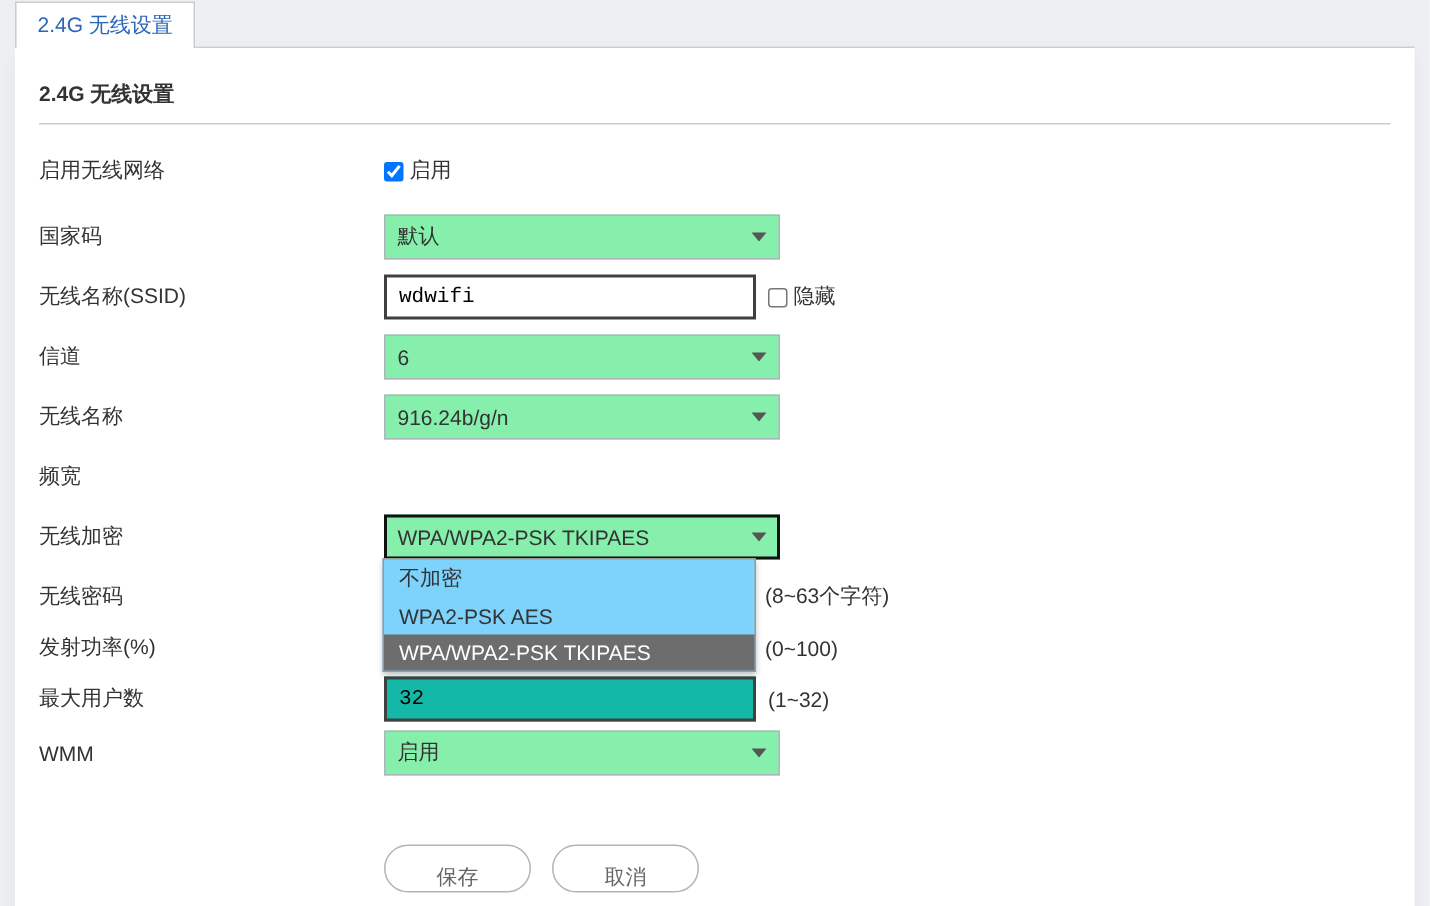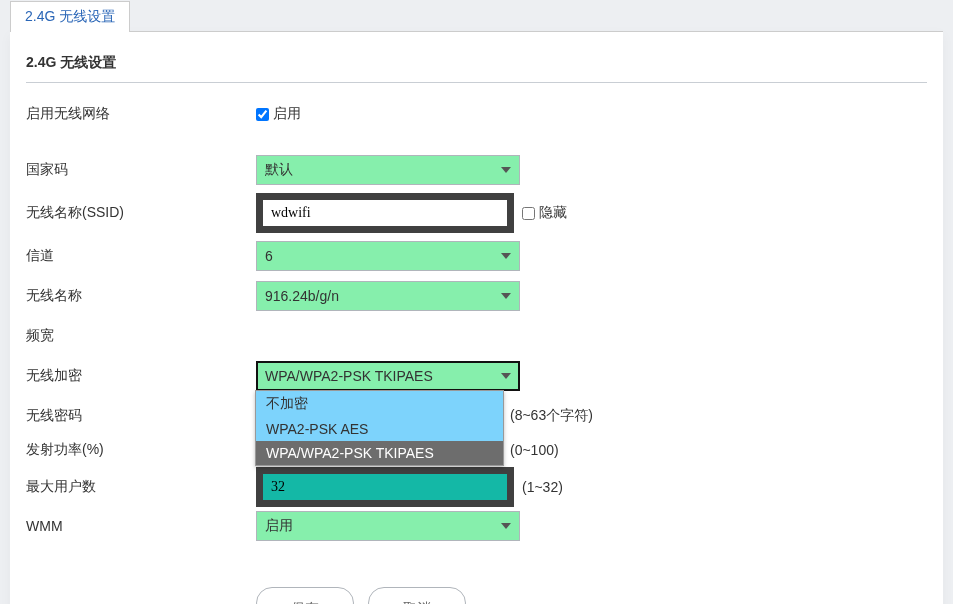--- a/index.html
+++ b/index.html
@@ -4,21 +4,21 @@
 <style>
   html,body{margin:0;padding:0;background:#edeff2;font-family:Arial,"Microsoft YaHei",sans-serif;font-size:14px;color:#333;width:953px;height:604px;overflow:hidden;}
   .page{padding:0 10px;}
   .tab{display:inline-block;background:#fff;padding:6px 14px;color:#2a66b7;border:1px solid #ccc;border-bottom:none;position:relative;top:1px}
   .panel{background:#fff;border-top:1px solid #ccc;border-bottom:1px solid #ccc;padding:12px 16px 16px 16px;min-height:560px;box-shadow:0 4px 12px rgba(0,0,0,.04)}
   .section-title{font-weight:bold;color:#333;padding:10px 0 4px 0}
   .hr{border:none;border-top:1px solid #c9ced4;margin:6px 0 14px 0}
   .row{display:flex;align-items:center;min-height:34px;margin-bottom:0}
   .label{width:230px;color:#333}
   .ctrl{position:relative;display:flex;align-items:center}
-  input[type=text].tf{width:228px;height:26px;border:7px solid #404040;padding:0 8px;font-size:14px;font-family:Liberation Serif, serif;background:#fff}
+  input[type=text].tf{width:228px;height:26px;border:2px solid #404040;padding:0 8px;font-size:14px;font-family:Liberation Mono, monospace;background:#fff}
   .select{width:246px;height:28px;border:1px solid #b0b5bb;background:#86efac;display:flex;align-items:center;justify-content:space-between;padding:0 8px;cursor:pointer}
   .select.active{border:2px solid #111;height:26px;padding:0 7px}
   .caret{width:0;height:0;border-left:5px solid transparent;border-right:5px solid transparent;border-top:6px solid #555}
   .hint{margin-left:8px;color:#333}
   .chk{width:13px;height:13px;margin:0 4px 0 0;vertical-align:middle}
   .dropdown{position:absolute;top:29px;left:-1px;width:247px;border:1px solid #999;background:#7dd3fc;z-index:10;box-shadow:0 2px 4px rgba(0,0,0,.25)}
   .dropdown .opt{padding:4px 10px;cursor:pointer}
   .dropdown .opt.sel{background:#6d6d6d;color:#fff}
   .buttons{margin-left:230px;margin-top:44px;display:flex;gap:14px}
   .btn{width:96px;height:30px;border:1px solid #b0b5bb;border-radius:16px;background:#fff;color:#666;display:flex;align-items:flex-end;justify-content:center;cursor:pointer}
@@ -33,21 +33,21 @@
     <hr class="hr">
 
     <div class="row">
       <div class="label">启用无线网络</div>
       <div class="ctrl">
         <input type="checkbox" class="chk" checked="" style="">
         <span>启用</span>
       </div>
     </div>
 
-    <div class="row" style="margin-top:22px">
+    <div class="row" style="margin-top:10px">
       <div class="label">国家码</div>
       <div class="ctrl">
         <div class="select">
           <span>默认</span>
           <span class="caret"></span>
         </div>
       </div>
     </div>
 
     <div class="row" style="margin-top:6px">

